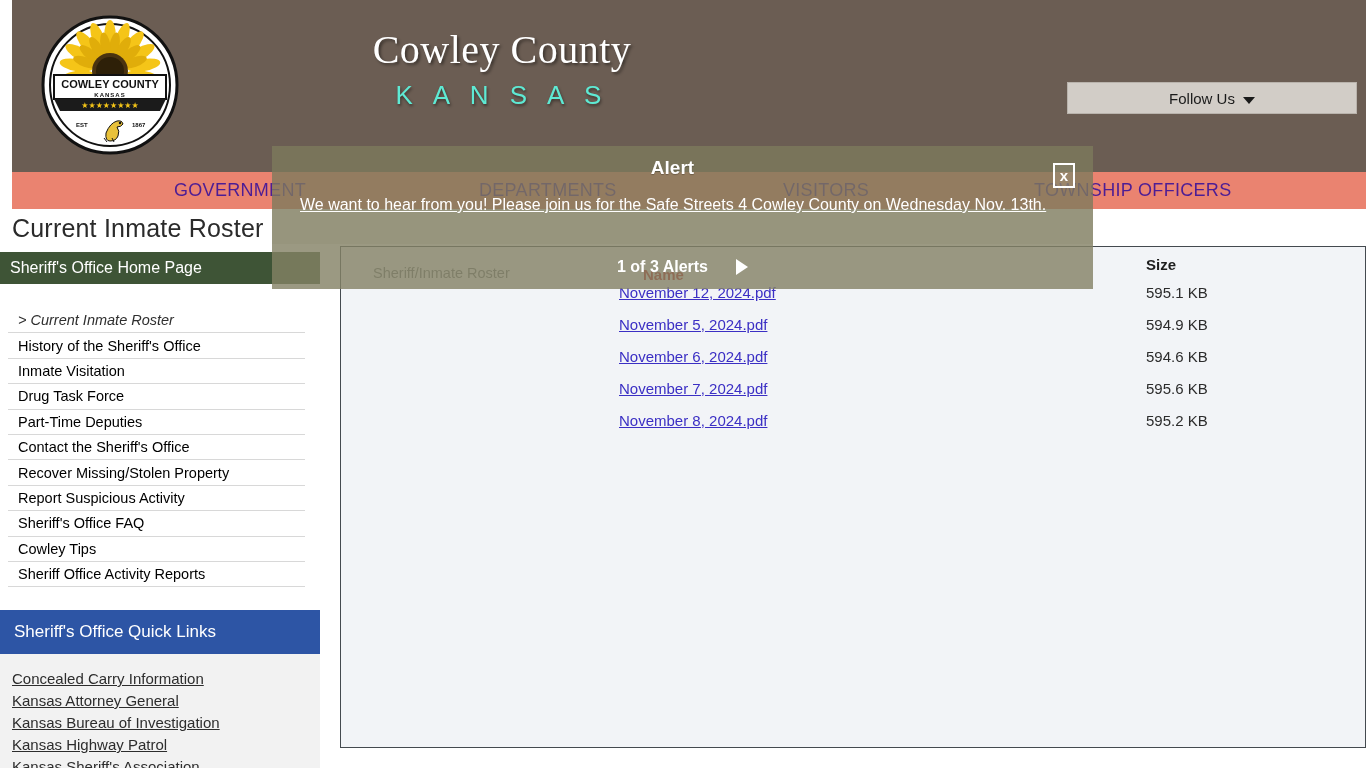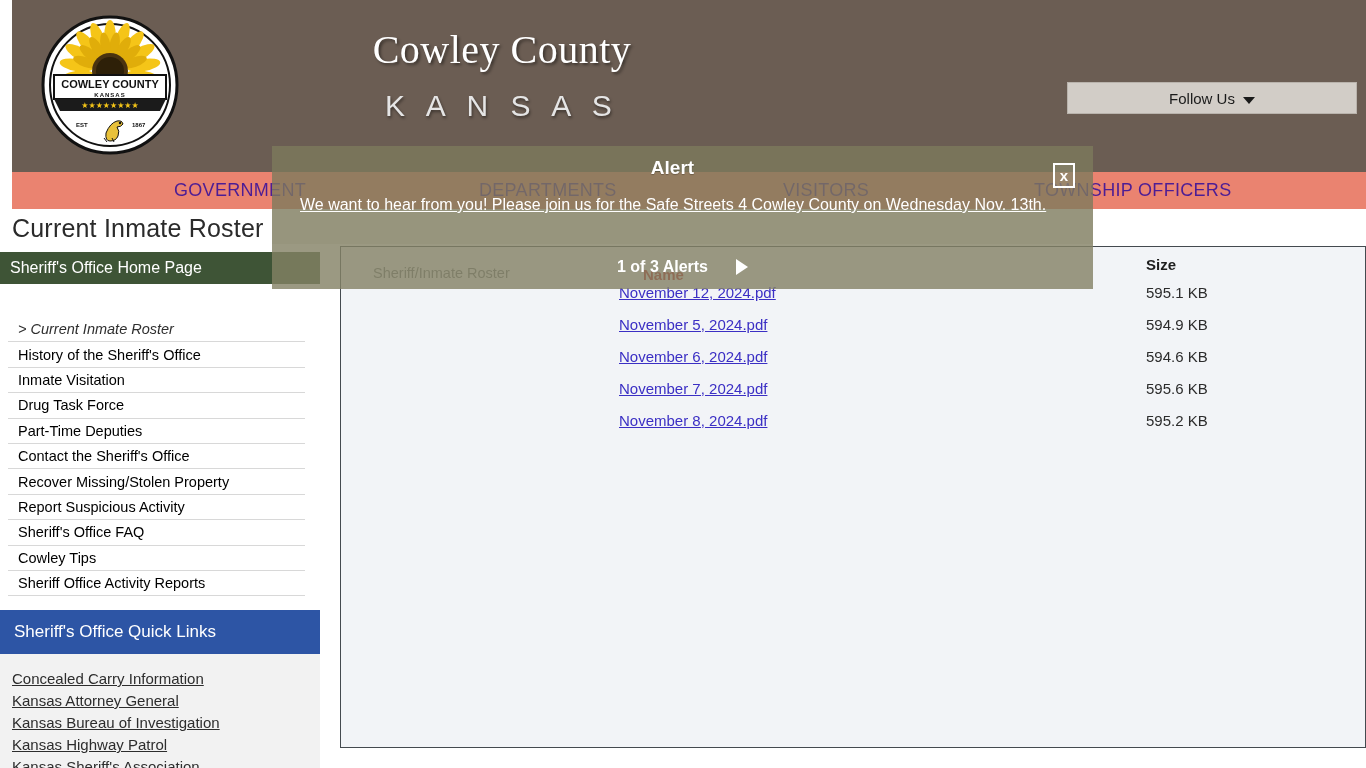--- a/index.html
+++ b/index.html
@@ -20,22 +20,22 @@
   .logo-wrap { position:absolute; left:28px; top:15px; width:140px; height:140px; }
   .brand { position:absolute; left:180px; top:26px; width:620px; text-align:center; }
   .brand-title {
     font-family:"Liberation Serif", serif;
     font-size:40px; color:#ffffff; letter-spacing:.5px;
     text-shadow: 2px 2px 3px rgba(0,0,0,.45);
     line-height:1.2;
   }
   .brand-sub {
     font-family:"Liberation Sans", sans-serif;
-    font-size:30px; color:#e5e5e5; font-weight:400;
-    letter-spacing:7px; margin-top:15px;
+    font-size:26px; color:#5eead4; font-weight:400;
+    letter-spacing:7px; margin-top:6px;
     text-shadow: 1px 2px 3px rgba(0,0,0,.45);
   }
   .follow-btn {
     position:absolute; left:1055px; top:82px; width:290px; height:32px;
     background:#d2cdc7; border:1px solid #b9b3ac;
     color:#1a1a1a; font-size:15px;
     display:flex; align-items:center; justify-content:center; gap:6px;
     cursor:pointer;
   }
   .caret-down {
@@ -66,21 +66,21 @@
     letter-spacing:.2px;
   }
 
   
   .sidebar { position:absolute; left:0; top:252px; width:320px; }
   .side-header {
     width:320px; height:32px; background:#3e5436;
     color:#ffffff; font-size:16px; display:flex; align-items:center;
     padding-left:10px;
   }
-  .side-list { width:305px; padding:8px 0 0 8px;margin-top:25px; }
+  .side-list { width:305px; padding:24px 0 0 8px; }
   .side-item {
     height:25.4px; background:#ffffff; border-bottom:1px solid #d8d8d8;
     display:flex; align-items:center; padding-left:10px;
     font-size:14.5px; color:#000000; cursor:pointer;
   }
   .side-item.current { font-style:italic; color:#2f2f2f; }
 
   .quick-header {
     position:absolute; left:0; top:610px; width:320px; height:44px;
     background:#2d55a5; color:#ffffff; font-size:17px;

